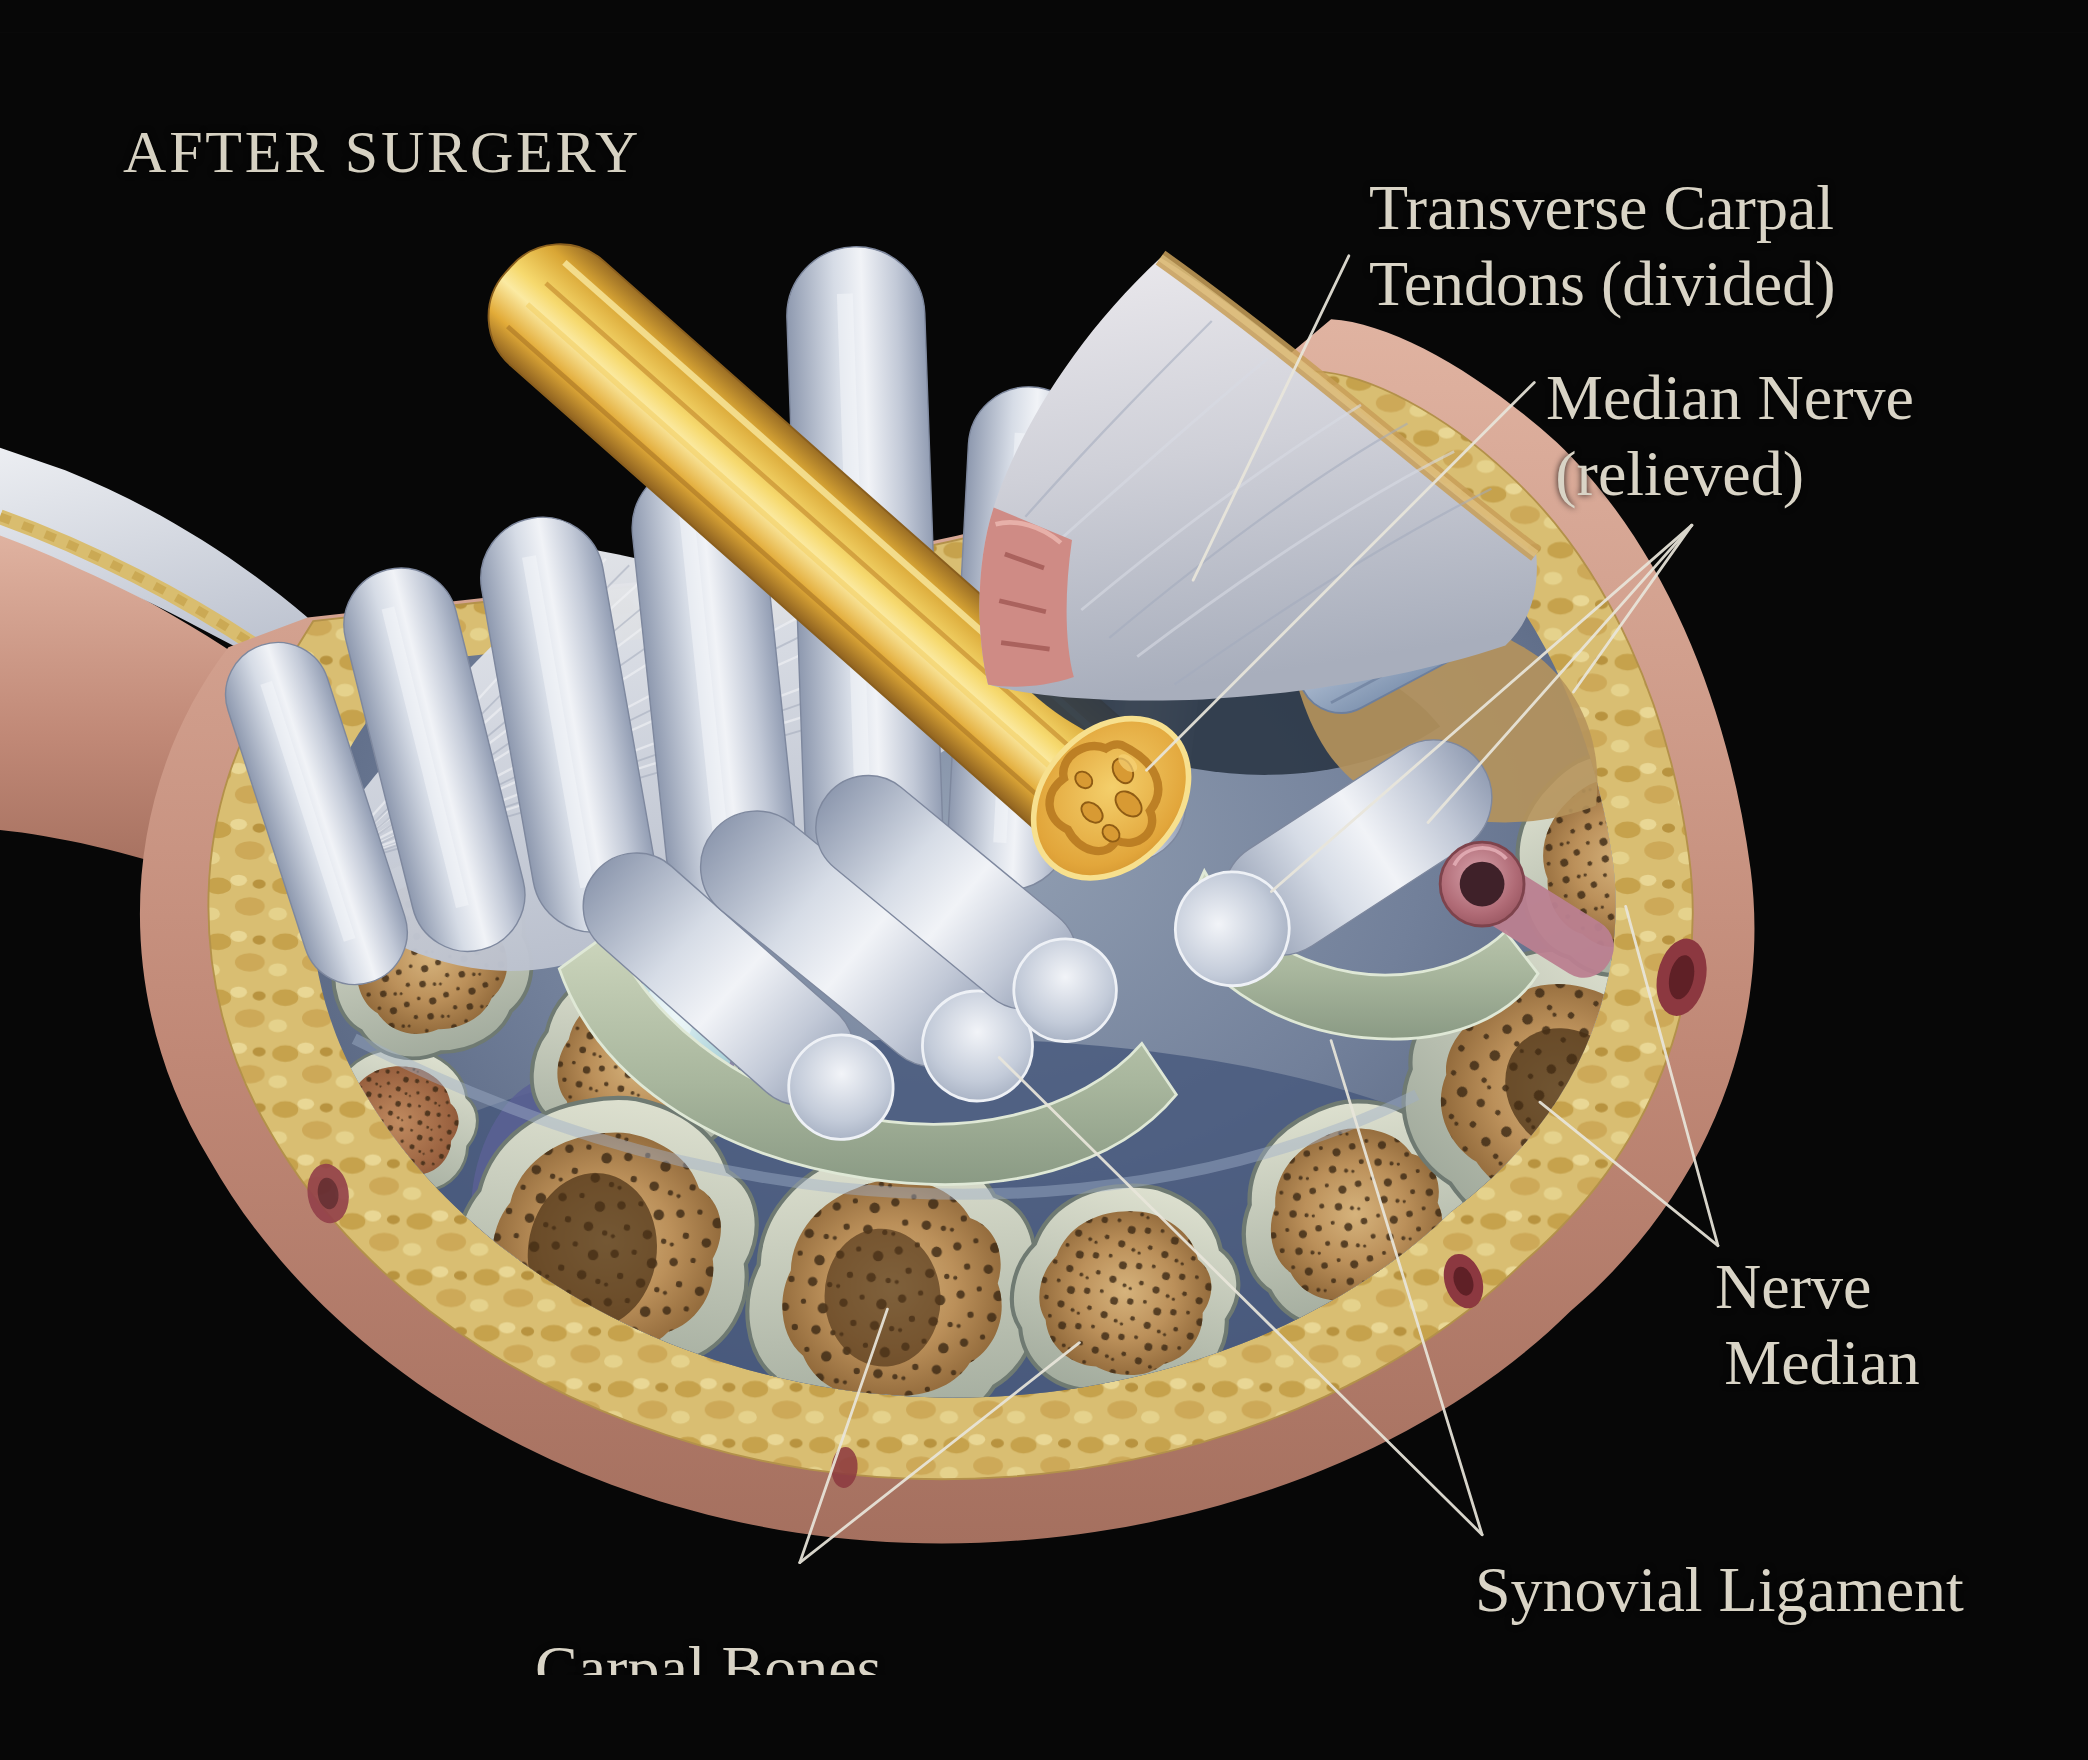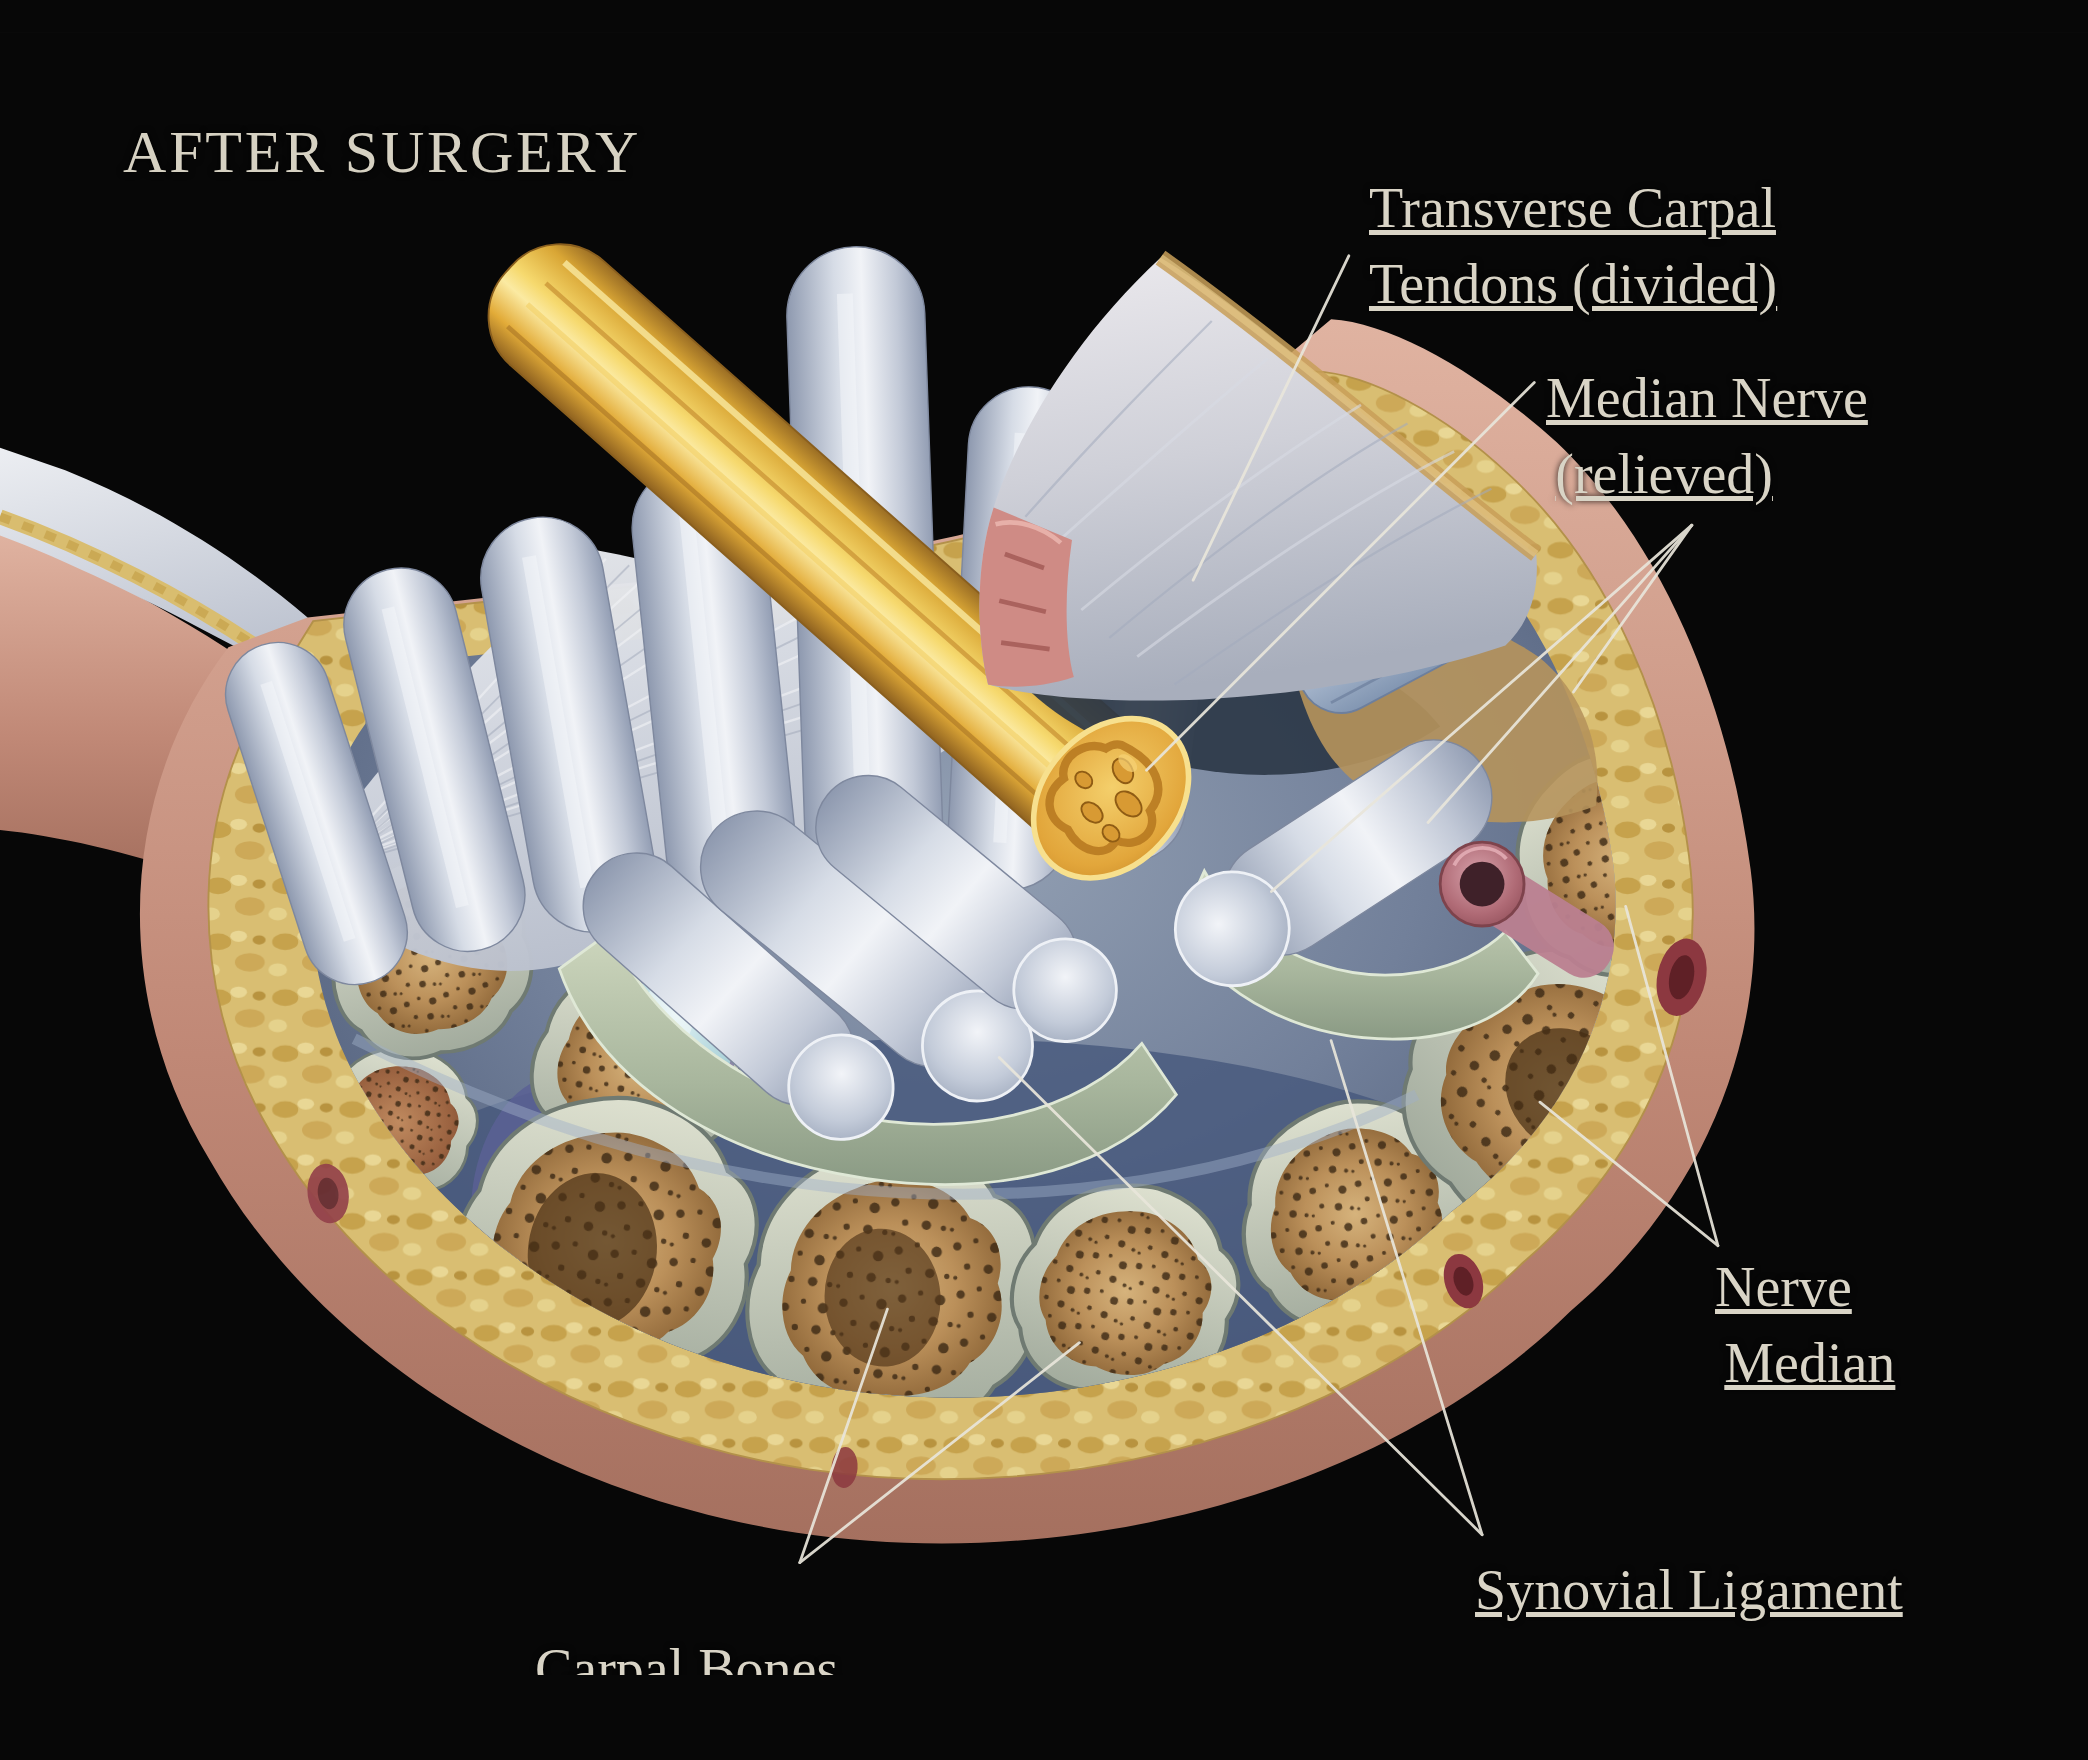--- a/index.html
+++ b/index.html
@@ -1,22 +1,22 @@
 <!DOCTYPE html>
 <html style="font-size:15px"><head>
 <meta charset="utf-8">
 <style>
   html,body{margin:0;padding:0;background:#070707;}
   .stage{position:relative;width:2088px;height:1643px;overflow:hidden;background:#404040;
          font-family:"Liberation Serif","DejaVu Serif",serif;margin-top:32px;}
   .stage svg{position:absolute;left:0;top:0;}
   .page-title{position:absolute;left:123px;top:86px;font-size:60px;letter-spacing:2.8px;
          color:#d6d1c2;white-space:nowrap;text-shadow:0 0 7.5px rgba(0,0,0,.9);}
-  .anno{position:absolute;font-size:56px;line-height:76px;color:#d9d4c6;white-space:nowrap;
-         text-shadow:0 0 6.5px rgba(0,0,0,.85);text-decoration:underline;}
+  .anno{position:absolute;font-size:64px;line-height:76px;color:#d9d4c6;white-space:nowrap;
+         text-shadow:0 0 6.5px rgba(0,0,0,.85);}
   .anno .ln{display:block;}
   .anno .indent{margin-left:9.3px;}
   #lbl-tcl{left:1369px;top:138px;}
   #lbl-med{left:1546px;top:328px;}
   #lbl-flex{left:1712px;top:429px;}
   #lbl-cbr{left:1715px;top:1217px;}
   #lbl-syn{left:1475px;top:1520px;}
   #lbl-cbb{left:535px;top:1599px;}
 </style>
 </head>

